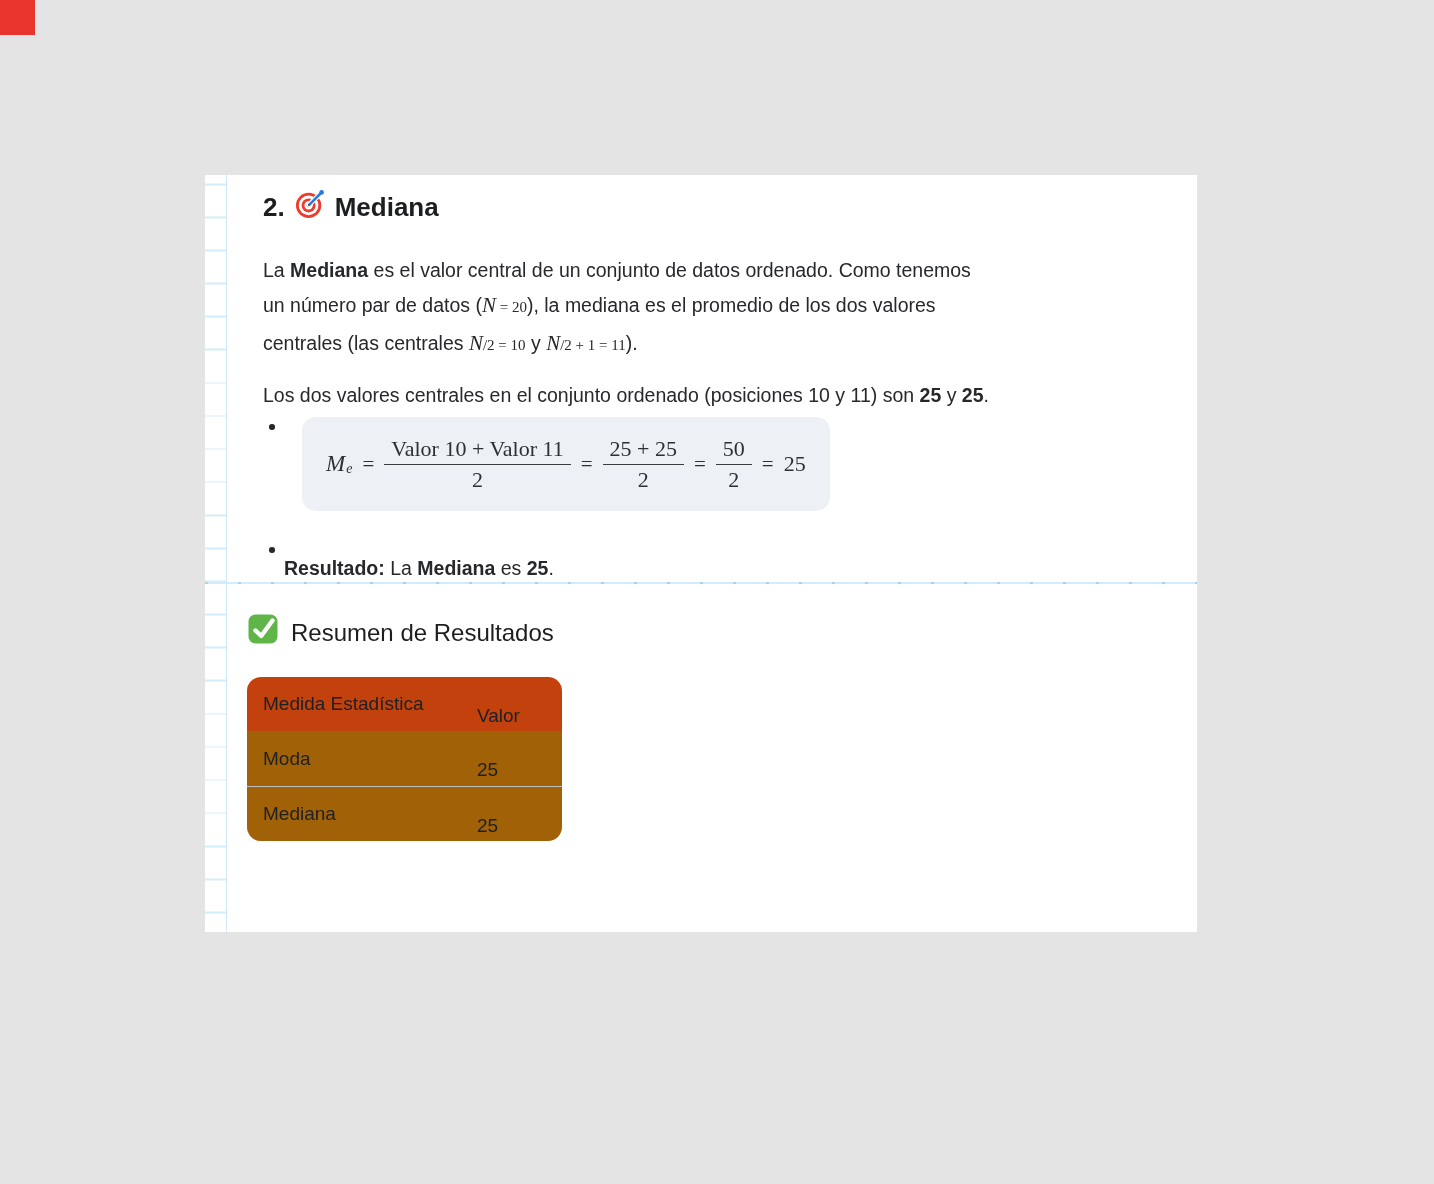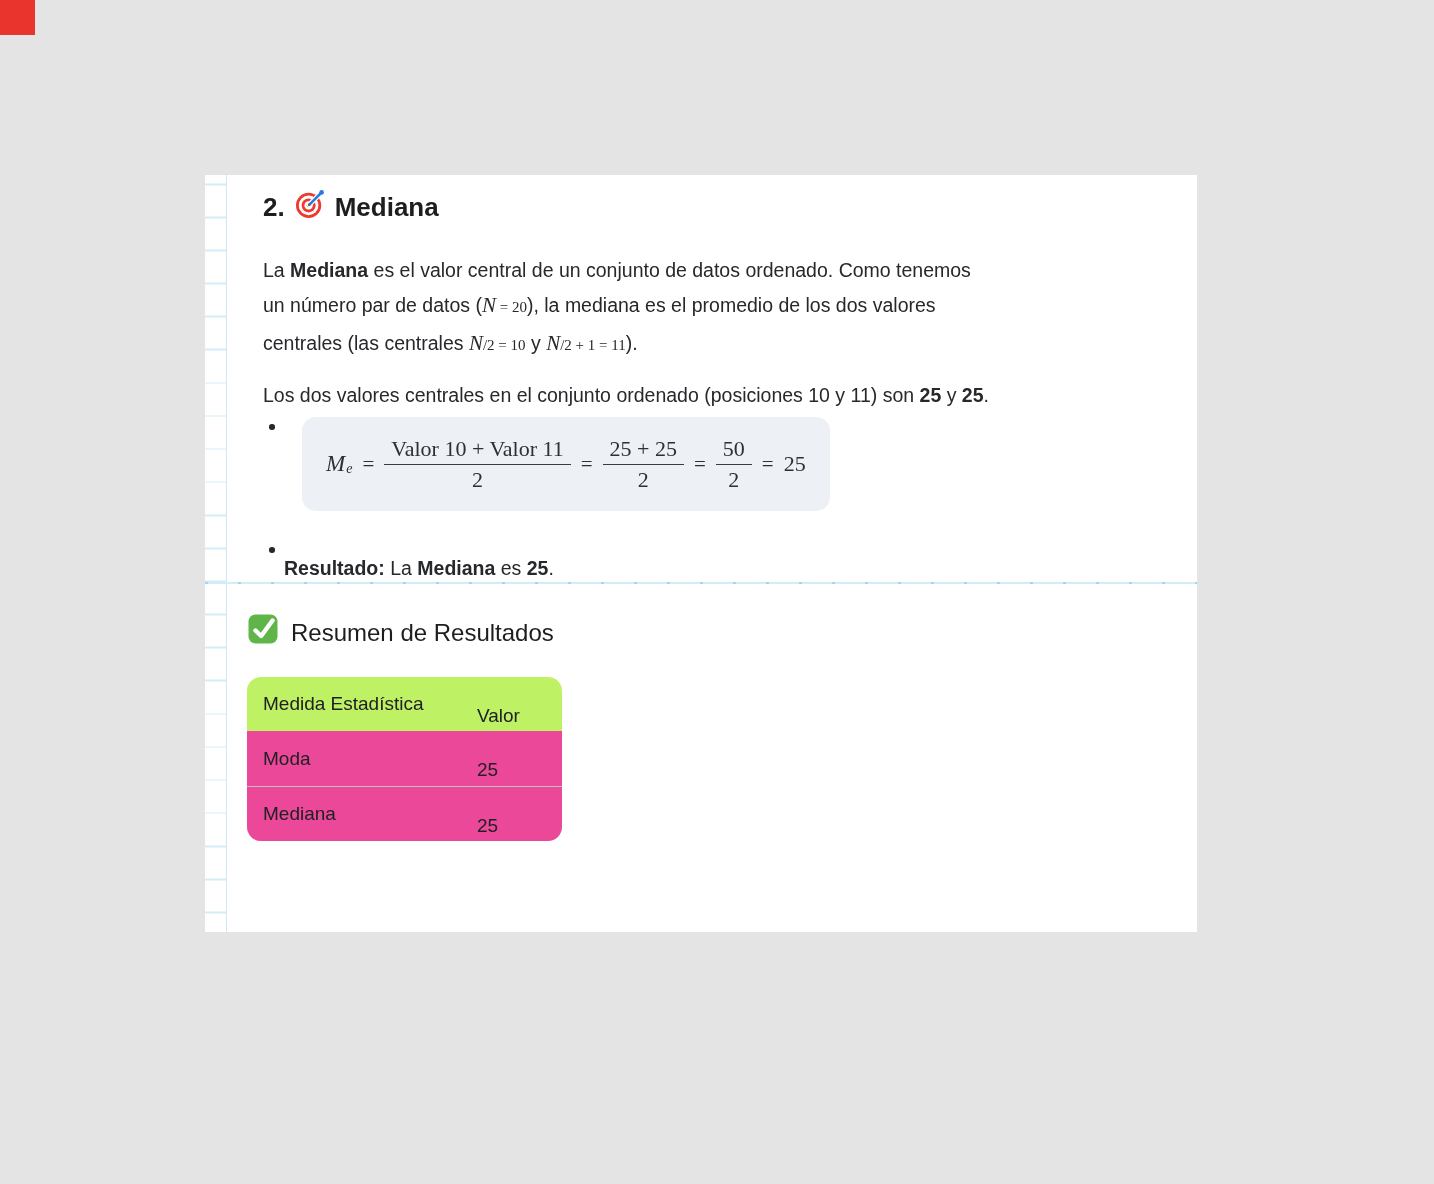--- a/index.html
+++ b/index.html
@@ -67,22 +67,22 @@
   .frac{display:inline-flex;flex-direction:column;align-items:center;line-height:1.15;}
   .frac .num{padding:0 7px 2px;border-bottom:1.7px solid #3a3c3e;}
   .frac .den{padding:2px 7px 0;}
   .fresult{font-size:22px;}
 
   
   .rtable{
     left:247px;top:677px;width:315px;border-radius:14px;overflow:hidden;
     font-size:19px;color:#202124;
   }
-  .trow{display:flex;align-items:center;background:#ec4899;height:55px;}
-  .trow.thead{background:#bef264;height:54px;}
+  .trow{display:flex;align-items:center;background:#a16207;height:55px;}
+  .trow.thead{background:#c2410c;height:54px;}
   .trow.sep{border-top:1px solid #bdbfc4;height:54px;}
   .c1{width:230px;padding-left:16px;box-sizing:border-box;flex:0 0 auto;}
   .c2{flex:1;margin-top:23px;}
 </style>
 </head>
 <body>
 
 <div class="abs corner-marker"></div>
 
 <div class="abs page"></div>

